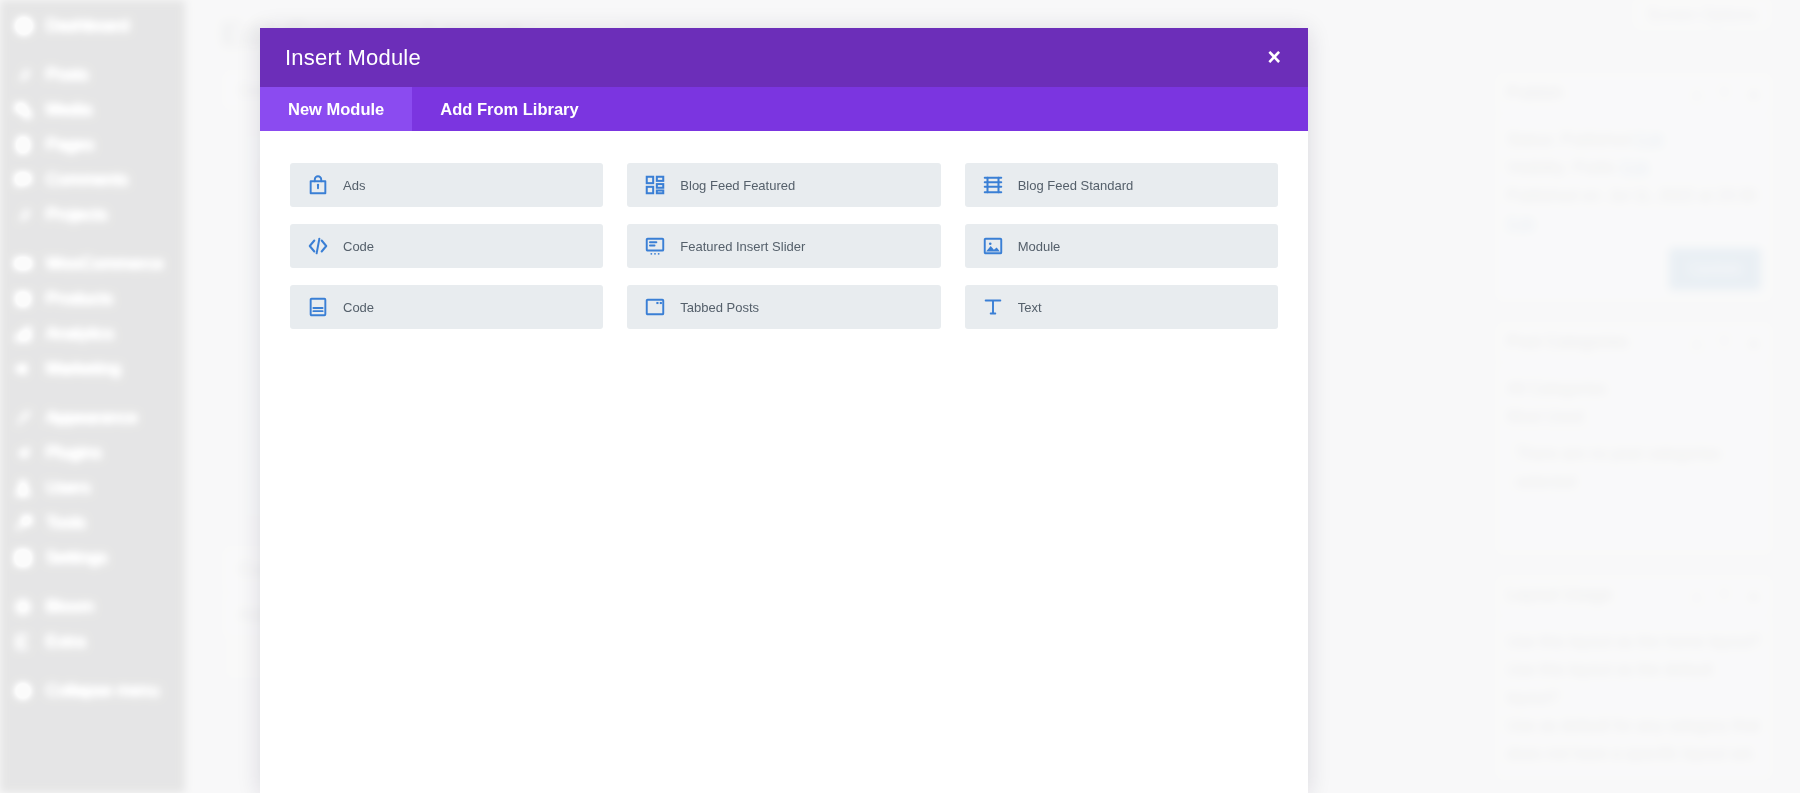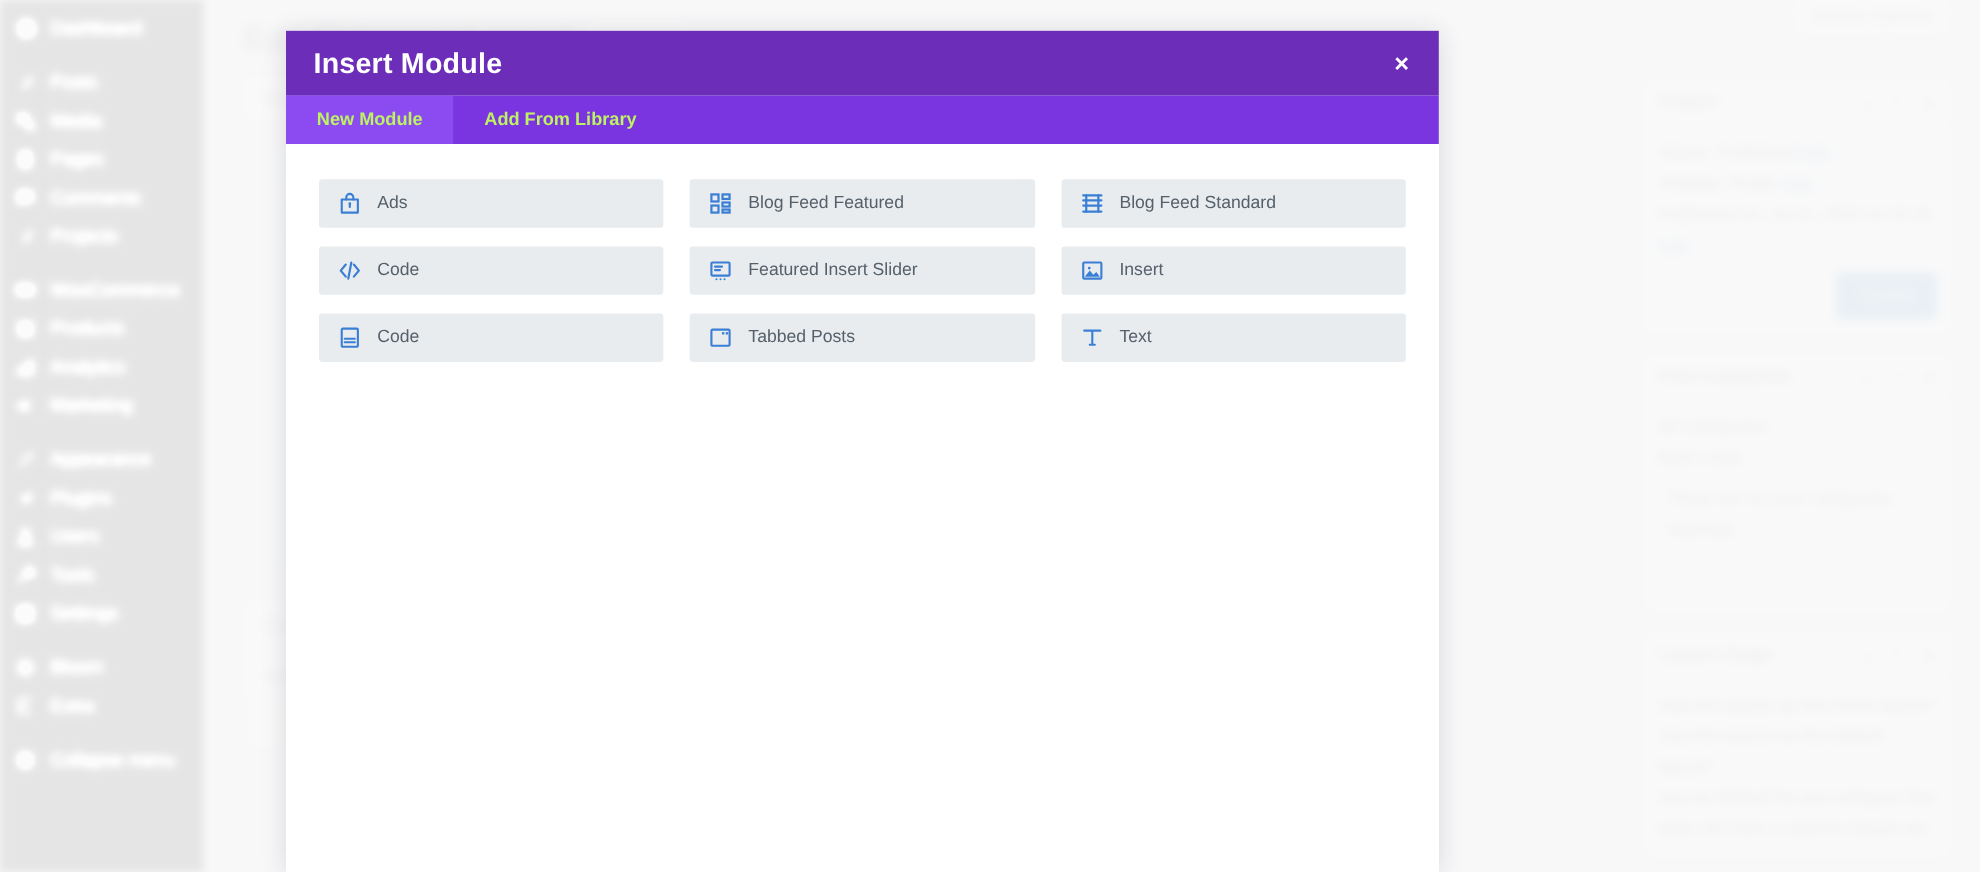--- a/index.html
+++ b/index.html
@@ -188,22 +188,22 @@
     height: 59px;
     background: #6C2EB9;
     display: flex;
     align-items: center;
     justify-content: space-between;
     padding: 0 25px;
     flex: 0 0 59px;
   }
   .modal-title {
     color: #fff;
-    font-size: 26px;
-    font-weight: bold;
+    font-size: 22px;
+    font-weight: normal;
     letter-spacing: .2px;
   }
   .modal-close {
     color: #fff;
     font-size: 23px;
     line-height: 1;
     cursor: pointer;
     font-weight: bold;
     padding: 4px 2px;
   }
@@ -211,21 +211,21 @@
     height: 44px;
     flex: 0 0 44px;
     background: #7B35E0;
     display: flex;
     align-items: stretch;
   }
   .tab {
     display: flex;
     align-items: center;
     padding: 0 28px;
-    color: #bef264;
+    color: #ffffff;
     font-size: 16.5px;
     font-weight: bold;
     cursor: pointer;
     white-space: nowrap;
   }
   .tab.active { background: #8B4BF0; }
 
   .modal-body {
     flex: 1 1 auto;
     background: #fff;
@@ -249,21 +249,21 @@
     cursor: pointer;
   }
   .module-item .ico {
     width: 24px; height: 24px;
     flex: 0 0 24px;
     display: flex; align-items: center; justify-content: center;
     color: #3a7fd5;
   }
   .module-item .ico svg { display: block; }
   .module-item .lbl {
-    font-size: 16px;
+    font-size: 13px;
     color: #55606b;
   }
 </style>
 </head>
 <body>
 
 <div class="wp-root">
 
   <div class="wp-sidebar">
     <div class="wp-menu-item">
@@ -593,21 +593,21 @@
       </div>
 
       <div class="module-item">
         <span class="ico">
           <svg width="22" height="22" viewBox="0 0 24 24" fill="none" stroke="currentColor" stroke-width="2.1" stroke-linejoin="round">
             <rect x="3" y="4" width="18" height="16" rx="1"></rect>
             <circle cx="9" cy="9.5" r="1.4" fill="currentColor" stroke="none"></circle>
             <path d="M4.5 18l5-6 3.5 4 3-2.5 3.5 4.5z" fill="currentColor" stroke="none"></path>
           </svg>
         </span>
-        <span class="lbl">Insert</span>
+        <span class="lbl">Module</span>
       </div>
 
       <div class="module-item">
         <span class="ico">
           <svg width="22" height="22" viewBox="0 0 24 24" fill="none" stroke="currentColor" stroke-width="2.1" stroke-linecap="round" stroke-linejoin="round">
             <rect x="4" y="3" width="16" height="18" rx="1"></rect>
               <path d="M7 13h10M7 16.5h10"></path>
           </svg>
         </span>
         <span class="lbl">Code</span>

